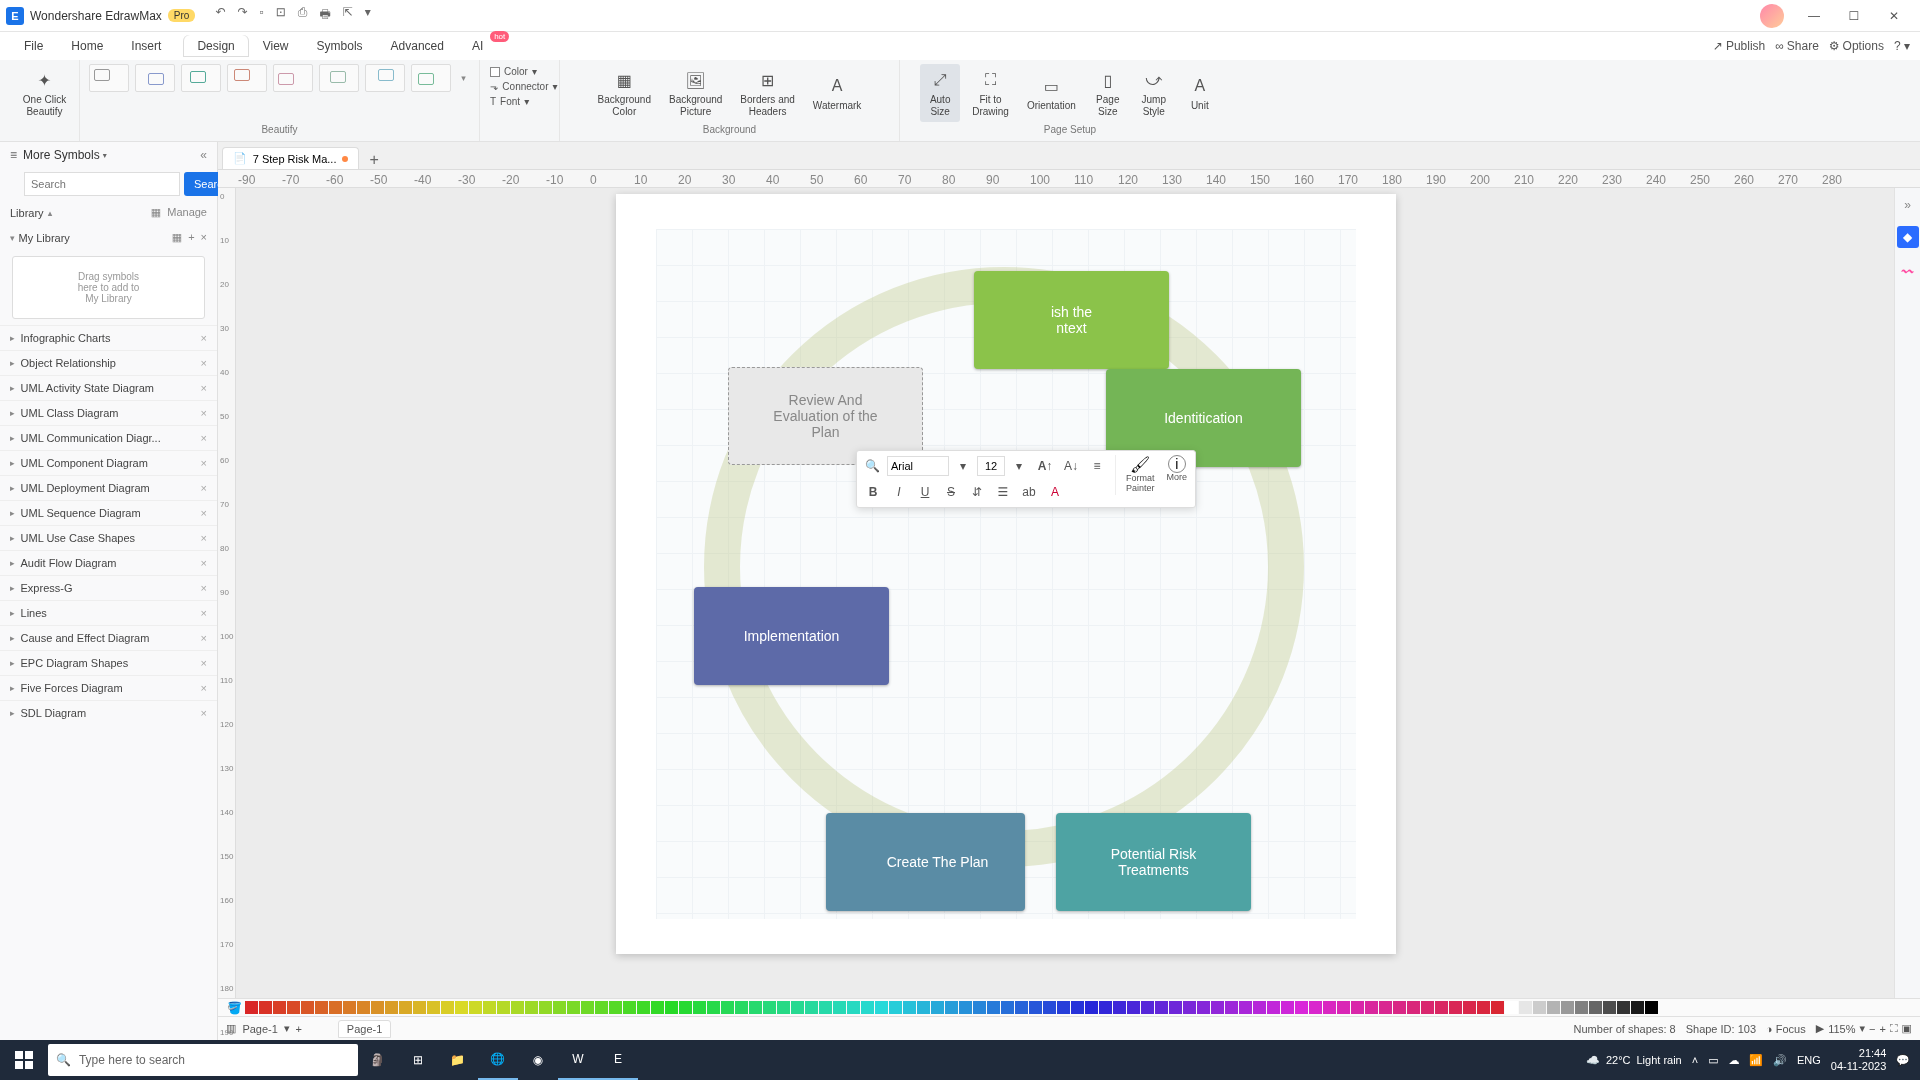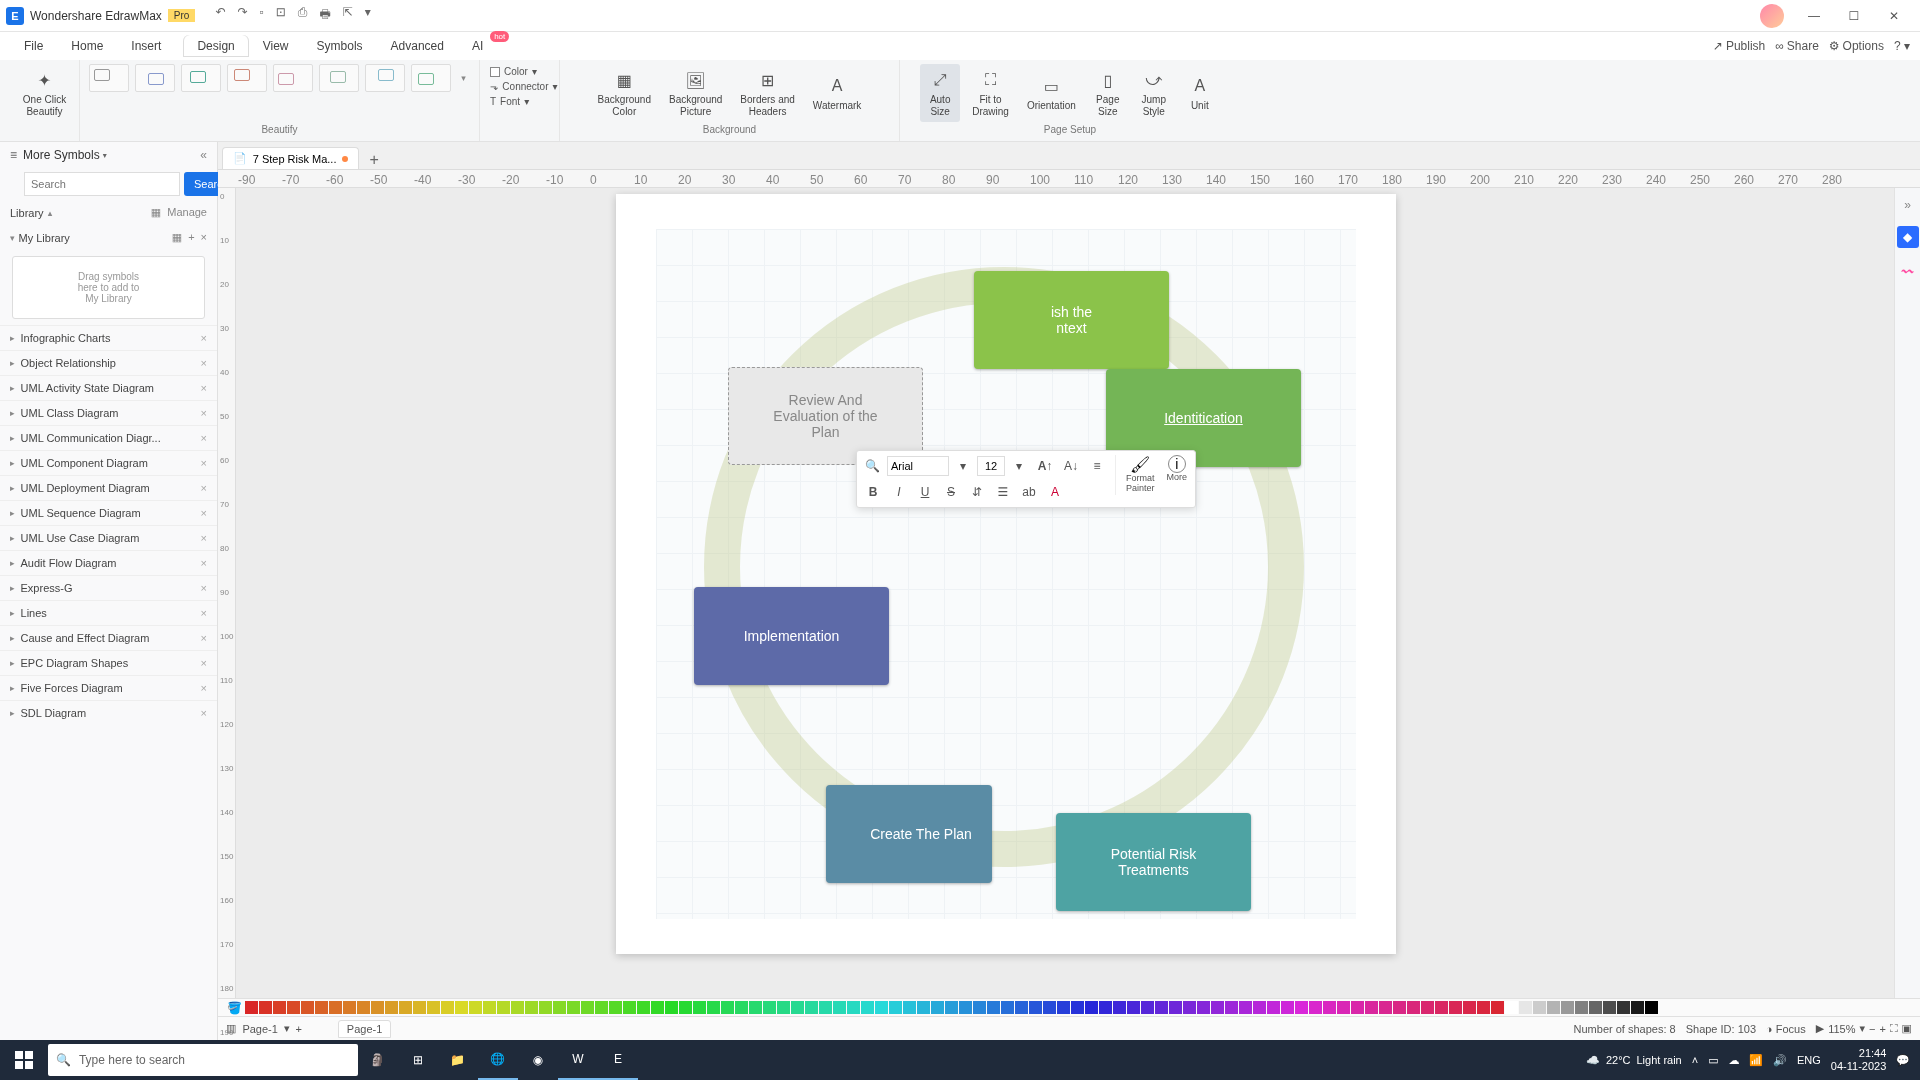--- a/index.html
+++ b/index.html
@@ -2,21 +2,21 @@
 <html><head>
 <meta charset="utf-8">
 <style>
 * { margin: 0; padding: 0; box-sizing: border-box; font-family: 'Segoe UI', Arial, sans-serif; }
 body { background: #fff; width: 1920px; height: 1080px; overflow: hidden; font-size: 12px; display: flex; flex-direction: column; }
 
 
 .title-bar { height: 32px; background: #fff; display: flex; align-items: center; padding: 0 6px; border-bottom: 1px solid #e5e5e5; }
 .title-bar .logo { width: 18px; height: 18px; background: #1a73e8; border-radius: 3px; margin-right: 6px; display:flex; align-items:center; justify-content:center; color:#fff; font-weight:bold; font-size:11px; }
 .title-bar .app-name { font-size: 12px; color: #333; }
-.title-bar .pro { background: #ffd966; padding: 1px 6px; border-radius: 0; font-size: 10px; margin-left: 6px; color:#333; }
+.title-bar .pro { background: #ffd966; padding: 1px 6px; border-radius: 6px; font-size: 10px; margin-left: 6px; color:#333; }
 .title-bar .tb-icons { display:flex; gap:12px; margin-left:20px; color:#666; }
 .title-bar .tb-icons span { cursor:pointer; }
 .title-bar .spacer { flex: 1; }
 .title-bar .win-controls { display: flex; gap:0; }
 .title-bar .win-btn { width: 40px; height: 28px; display:flex; align-items:center; justify-content:center; color:#555; cursor:pointer; }
 .title-bar .avatar { width: 24px; height: 24px; border-radius: 50%; background: linear-gradient(135deg,#f8a,#fc9); margin-right:10px; }
 
 
 .menu-bar { height: 28px; display: flex; align-items: center; padding: 0 10px; background:#fff; }
 .menu-bar .menu-item { padding: 4px 14px; font-size: 12px; color: #444; cursor: pointer; }
@@ -81,24 +81,24 @@
 .canvas-body { flex:1; display:flex; min-height:0; }
 .ruler-v { width:18px; background:#f6f6f6; border-right:1px solid #ddd; position:relative; font-size:8px; color:#888; }
 .ruler-v .tick { position:absolute; left:2px; }
 .canvas { flex:1; position:relative; overflow:auto; background:#ececec; }
 .page { position:absolute; left:380px; top:6px; width:780px; height:760px; background:#fff; box-shadow:0 2px 8px rgba(0,0,0,0.2); }
 .grid-area { position:absolute; left:40px; top:35px; width:700px; height:690px; background-image: linear-gradient(#eef2f5 1px,transparent 1px), linear-gradient(90deg,#eef2f5 1px,transparent 1px); background-size: 36px 36px; background-color:#f9fbfc; }
 .circle-bg { position:absolute; left:48px; top:38px; width:600px; height:600px; border-radius:50%; border:36px solid rgba(185,199,130,0.35); }
 .shape { position:absolute; display:flex; align-items:center; justify-content:center; color:#fff; font-size:14px; text-align:center; padding:8px 12px; border-radius:4px; box-shadow:0 1px 3px rgba(0,0,0,0.3); }
 .s-establish { left:270px; top:42px; width:195px; height:98px; background:#8bc34a;margin-left:48px; }
 .s-review { left:72px; top:138px; width:195px; height:98px; background:#e8e8e8; color:#888; border:1px dashed #999; box-shadow:none; }
-.s-identif { left:450px; top:140px; width:195px; height:98px; background:#74b556;text-decoration:underline; }
+.s-identif { left:450px; top:140px; width:195px; height:98px; background:#74b556; }
 .s-impl { left:38px; top:358px; width:195px; height:98px; background:#5d6aa8; }
 .s-assess { left:528px; top:358px; width:195px; height:98px; background:#6aa986; }
-.s-createplan { left:170px; top:556px; width:166px; height:98px; background:#5a8ca5;padding-left:36px; }
+.s-createplan { left:170px; top:584px; width:199px; height:98px; background:#5a8ca5;padding-left:36px; }
 .s-potential { left:400px; top:584px; width:195px; height:98px; background:#4ea3a3; }
 
 
 .float-tb { position:absolute; left:620px; top:262px; background:#fff; border:1px solid #ddd; box-shadow:0 2px 8px rgba(0,0,0,0.15); display:flex; padding:2px; border-radius:3px; z-index:50; }
 .float-tb .col { display:flex; flex-direction:column; }
 .float-tb .row { display:flex; align-items:center; gap:2px; padding:2px; }
 .float-tb .fbtn { width:24px; height:22px; display:flex; align-items:center; justify-content:center; font-size:12px; cursor:pointer; color:#555; }
 .float-tb input.font-name { width:62px; height:20px; border:1px solid #ddd; font-size:11px; padding:0 3px; }
 .float-tb input.font-size { width:28px; height:20px; border:1px solid #ddd; font-size:11px; padding:0 3px; text-align:center; }
 .float-tb .sep { width:1px; height:40px; background:#eee; margin:2px 4px; }
@@ -332,21 +332,21 @@
           <span>UML Deployment Diagram</span>
           <span class="x">×</span>
         </div>
         <div class="cat-item">
           <span class="caret">▸</span>
           <span>UML Sequence Diagram</span>
           <span class="x">×</span>
         </div>
         <div class="cat-item">
           <span class="caret">▸</span>
-          <span>UML Use Case Diagram</span>
+          <span>UML Use Case Shapes</span>
           <span class="x">×</span>
         </div>
         <div class="cat-item">
           <span class="caret">▸</span>
           <span>Audit Flow Diagram</span>
           <span class="x">×</span>
         </div>
         <div class="cat-item">
           <span class="caret">▸</span>
           <span>Express-G</span>

